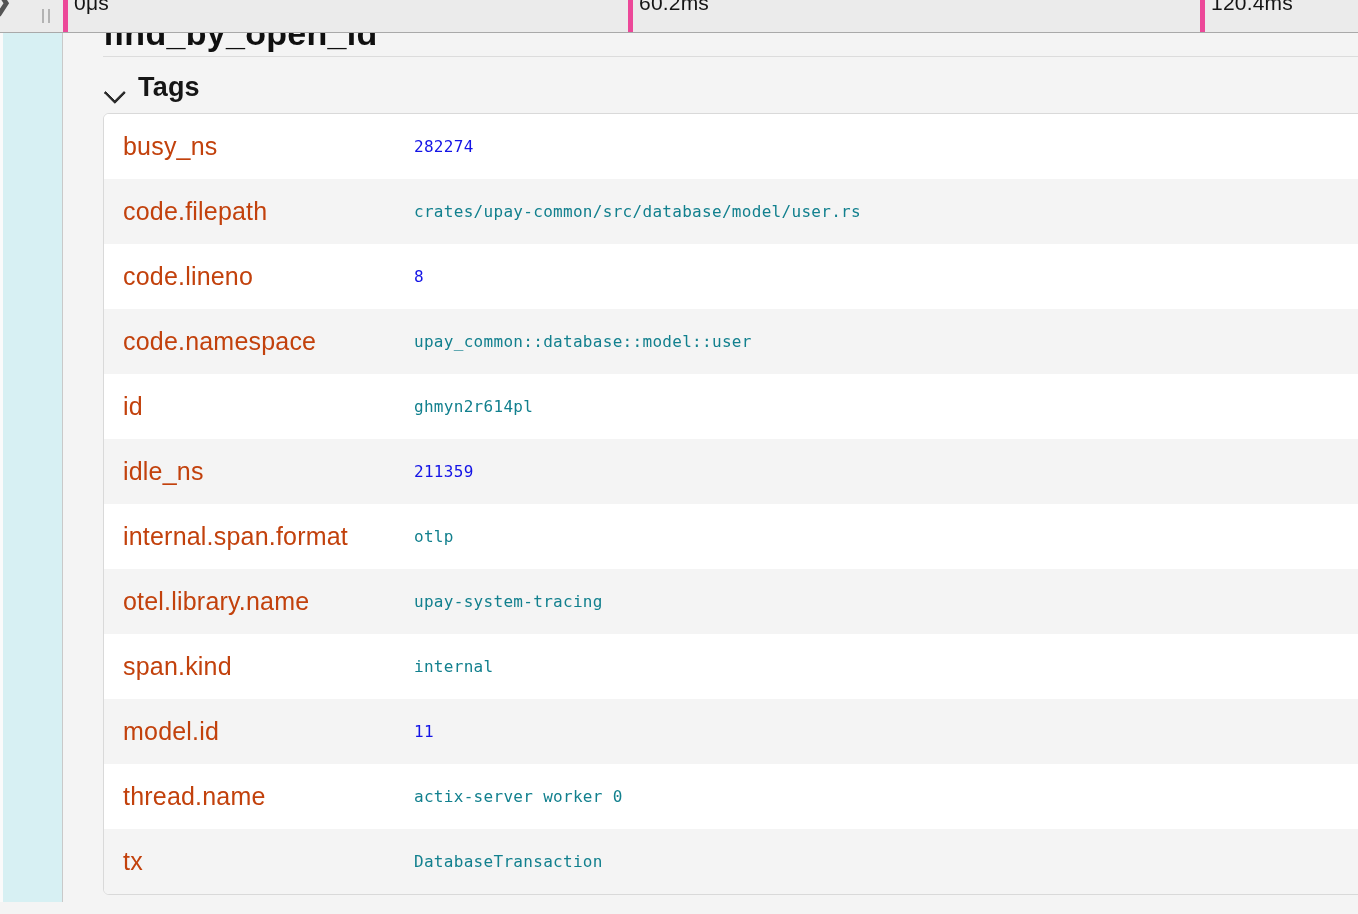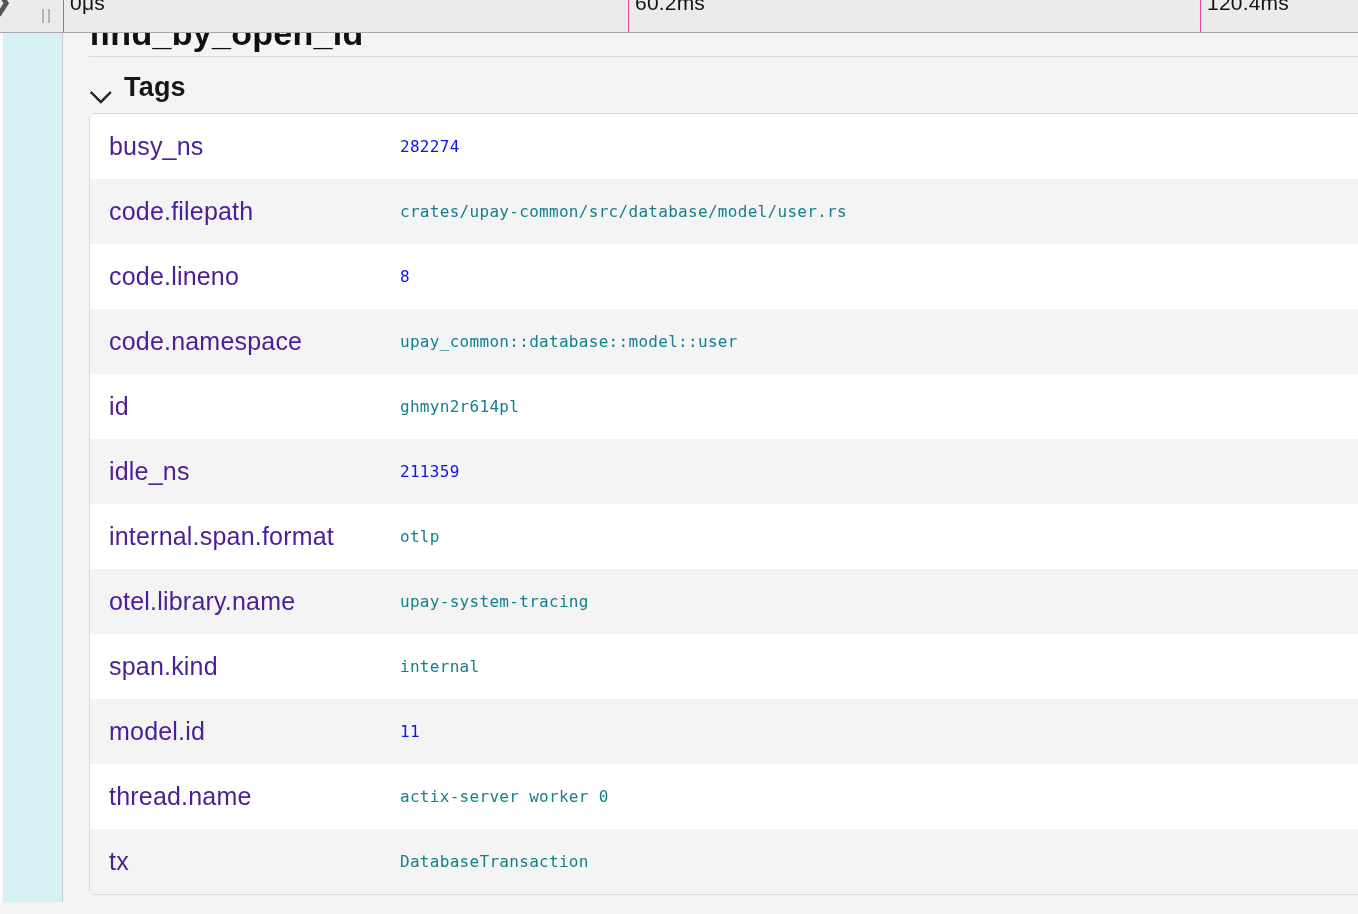--- a/index.html
+++ b/index.html
@@ -14,37 +14,37 @@
   .ruler{
     position:absolute;top:0;left:0;width:1358px;height:32px;
     background:#ebebeb;border-bottom:1px solid #a9a9a9;z-index:6;overflow:hidden;
   }
   .corner-chevron{
     position:absolute;left:-9px;top:-14px;font-size:26px;color:#555;
     font-weight:400;transform:rotate(0deg);
   }
   .drag-handle{position:absolute;left:42px;top:9px;display:flex;gap:4px;cursor:col-resize;}
   .drag-handle i{display:block;width:2px;height:14px;background:#b3b3b3;}
-  .tick{position:absolute;top:0;bottom:0;border-left:1px solid #ec4899;}
+  .tick{position:absolute;top:0;bottom:0;border-left:5px solid #ec4899;}
   .tick-label{
     position:absolute;left:6px;top:-9px;font-size:21px;color:#141414;
     white-space:nowrap;letter-spacing:0.2px;
   }
 
   
   .side-panel{
     position:absolute;top:33px;left:0;width:63px;height:869px;
     background:#d7f0f3;border-right:1px solid #c9c9c9;box-sizing:border-box;
     border-left:3px solid #fafafa;
   }
 
   
   .content{
     position:absolute;top:33px;left:64px;right:0;bottom:0;
-    background:#f4f4f4;overflow:hidden;padding-left:25px;box-sizing:border-box;
+    background:#f4f4f4;overflow:hidden;padding-left:39px;box-sizing:border-box;
   }
   .span-title{
     margin:-18px 0 0 0;font-size:34px;line-height:36px;font-weight:700;color:#101010;
     letter-spacing:0.3px;white-space:nowrap;
   }
   .title-divider{height:0;border-bottom:1px solid #dcdcdc;margin-top:5px;margin-left:0;}
 
   .tags-header{
     margin-top:18px;height:28px;display:flex;align-items:flex-end;gap:13px;
     cursor:pointer;
@@ -55,21 +55,21 @@
   }
   .tags-label{font-size:27px;font-weight:700;color:#161616;letter-spacing:0.2px;}
 
   .tag-table{
     margin-top:10px;width:1295px;background:#ffffff;
     border:1px solid #d9d9d9;border-radius:6px;box-sizing:border-box;overflow:hidden;
   }
   .tag-row{height:65px;display:flex;align-items:center;padding-left:19px;box-sizing:border-box;background:#ffffff;}
   .tag-row.alt{background:#f4f4f4;}
   .tag-key{
-    width:291px;flex:0 0 291px;font-size:25px;color:#4c1d95;letter-spacing:0.2px;
+    width:291px;flex:0 0 291px;font-size:25px;color:#c2410c;letter-spacing:0.2px;
     white-space:nowrap;overflow:hidden;
   }
   .tag-value{
     font-family:"DejaVu Sans Mono",monospace;font-size:16px;letter-spacing:0.3px;
     white-space:nowrap;
   }
   .tag-value.string{color:#12808e;}
   .tag-value.number{color:#1414e6;}
 </style>
 </head>

